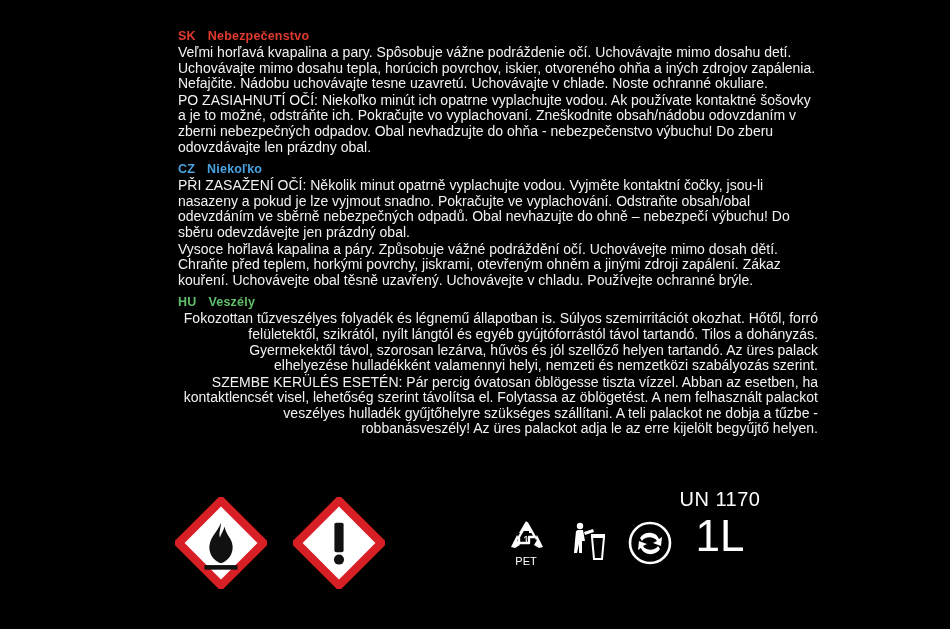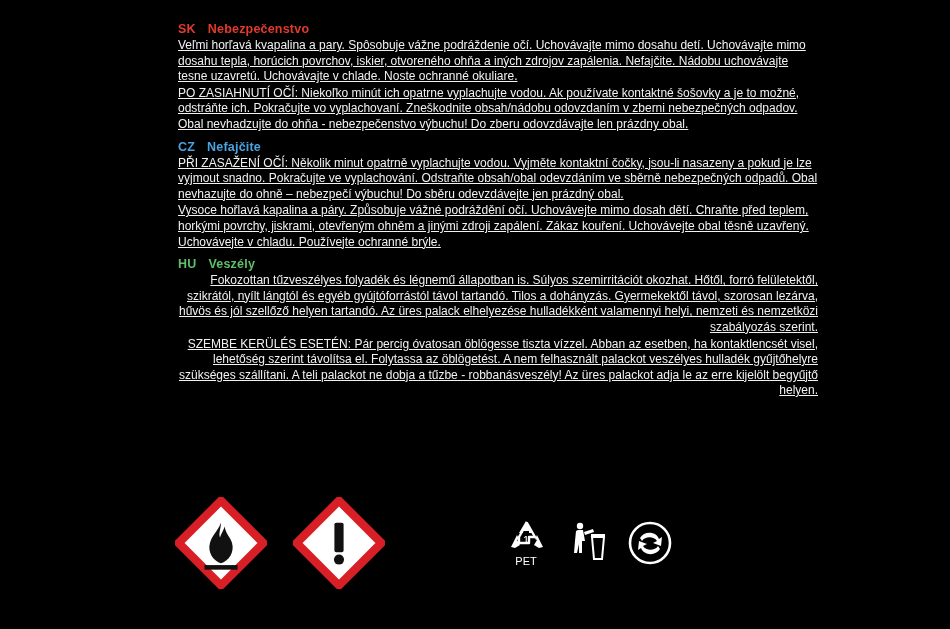--- a/index.html
+++ b/index.html
@@ -30,27 +30,26 @@
   .lang-head {
     font-size: 12.5px;
     font-weight: bold;
     margin: 0 0 2px 0;
     letter-spacing: 0.2px;
   }
   .lang-head .code {
     margin-right: 12px;
   }
   .para {
-    font-size: 12px;
+    font-size: 14px;
     line-height: 15.6px;
     margin: 0 0 1px 0;
     text-align: left;
-    text-decoration: underline;
-  }
-  .sk-color { color: #e23a2e; }
+  }
+  .sk-color { color: #e23a2e; margin-top: 7px; }
   .cz-color { color: #4aa3df; }
   .hu-color { color: #5fbf6a; }
   .block { margin-bottom: 7px; }
   .block-sk .para { color: #f2f2f2; }
   .block-cz .para { color: #f2f2f2; }
   .block-hu .para { color: #f2f2f2; text-align: right; }
 
   
   .warnings {
     position: absolute;
@@ -128,21 +127,21 @@
     <div class="block block-sk">
       <p class="lang-head sk-color">
         <span class="code">SK</span><span>Nebezpečenstvo</span>
       </p>
       <p class="para">Veľmi horľavá kvapalina a pary. Spôsobuje vážne podráždenie očí. Uchovávajte mimo dosahu detí. Uchovávajte mimo dosahu tepla, horúcich povrchov, iskier, otvoreného ohňa a iných zdrojov zapálenia. Nefajčite. Nádobu uchovávajte tesne uzavretú. Uchovávajte v chlade. Noste ochranné okuliare.</p>
       <p class="para">PO ZASIAHNUTÍ OČÍ: Niekoľko minút ich opatrne vyplachujte vodou. Ak používate kontaktné šošovky a je to možné, odstráňte ich. Pokračujte vo vyplachovaní. Zneškodnite obsah/nádobu odovzdaním v zberni nebezpečných odpadov. Obal nevhadzujte do ohňa - nebezpečenstvo výbuchu! Do zberu odovzdávajte len prázdny obal.</p>
     </div>
 
     <div class="block block-cz">
       <p class="lang-head cz-color">
-        <span class="code">CZ</span><span>Nefajčite</span>
+        <span class="code">CZ</span><span>Niekoľko</span>
       </p>
       <p class="para">PŘI ZASAŽENÍ OČÍ: Několik minut opatrně vyplachujte vodou. Vyjměte kontaktní čočky, jsou-li nasazeny a pokud je lze vyjmout snadno. Pokračujte ve vyplachování. Odstraňte obsah/obal odevzdáním ve sběrně nebezpečných odpadů. Obal nevhazujte do ohně – nebezpečí výbuchu! Do sběru odevzdávejte jen prázdný obal.</p>
       <p class="para">Vysoce hořlavá kapalina a páry. Způsobuje vážné podráždění očí. Uchovávejte mimo dosah dětí. Chraňte před teplem, horkými povrchy, jiskrami, otevřeným ohněm a jinými zdroji zapálení. Zákaz kouření.  Uchovávejte obal těsně uzavřený. Uchovávejte v chladu. Používejte ochranné brýle.</p>
     </div>
 
     <div class="block block-hu">
       <p class="lang-head hu-color">
         <span class="code">HU</span><span>Veszély</span>
       </p>
       <p class="para">Fokozottan tűzveszélyes folyadék és légnemű állapotban is. Súlyos szemirritációt okozhat. Hőtől, forró felületektől, szikrától, nyílt lángtól és egyéb gyújtóforrástól távol tartandó. Tilos a dohányzás. Gyermekektől távol, szorosan lezárva, hűvös és jól szellőző helyen tartandó. Az üres palack elhelyezése hulladékként valamennyi helyi, nemzeti és nemzetközi szabályozás szerint.</p>
@@ -205,14 +204,18 @@
         <svg width="46" height="46" viewBox="0 0 46 46">
           <circle cx="23" cy="23" r="20" fill="none" stroke="#ffffff" stroke-width="2.6"></circle>
           <path d="M13 18 C17 11 29 11 32 19 L35 17 L34 26 L26 23 L30 21 C27 16 18 16 15 21 Z" fill="#ffffff"></path>
           <path d="M33 29 C29 36 17 36 14 28 L11 30 L12 21 L20 24 L16 26 C19 31 28 31 31 26 Z" fill="#ffffff"></path>
         </svg>
       </span>
 
     </div>
   </div>
 
+  <div class="un-block">
+    <p class="un-code">UN 1170</p>
+    <p class="volume">1L</p>
+  </div>
 
 </div>
 
 </body></html>

